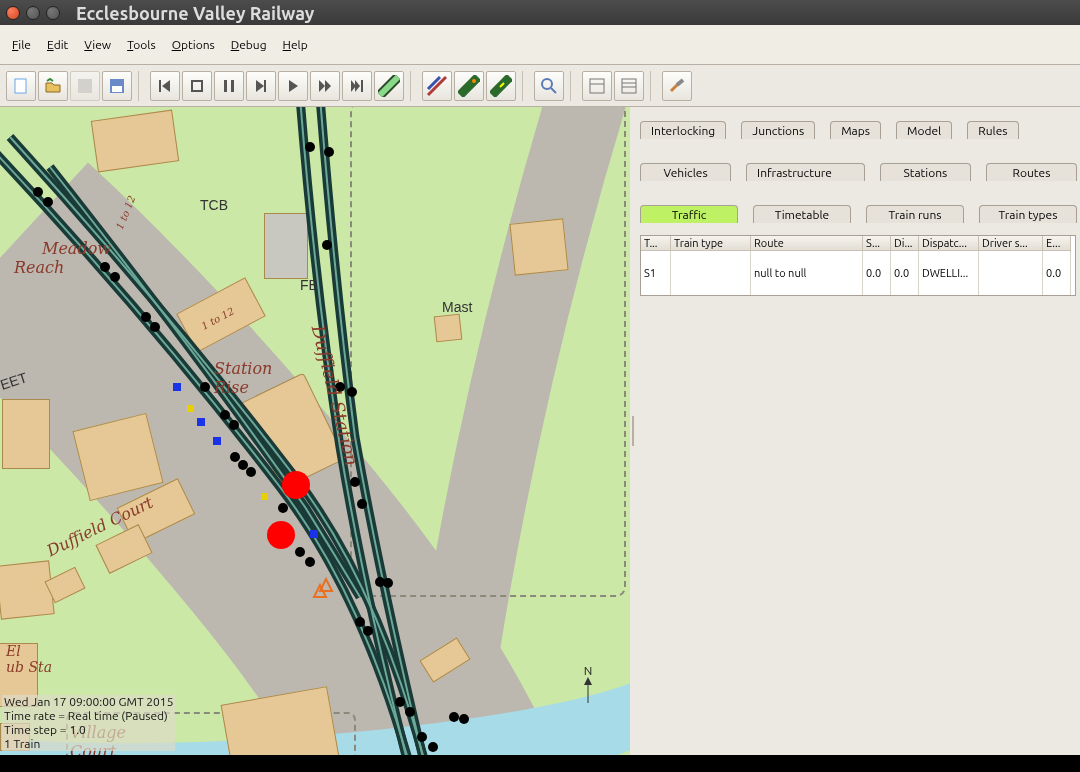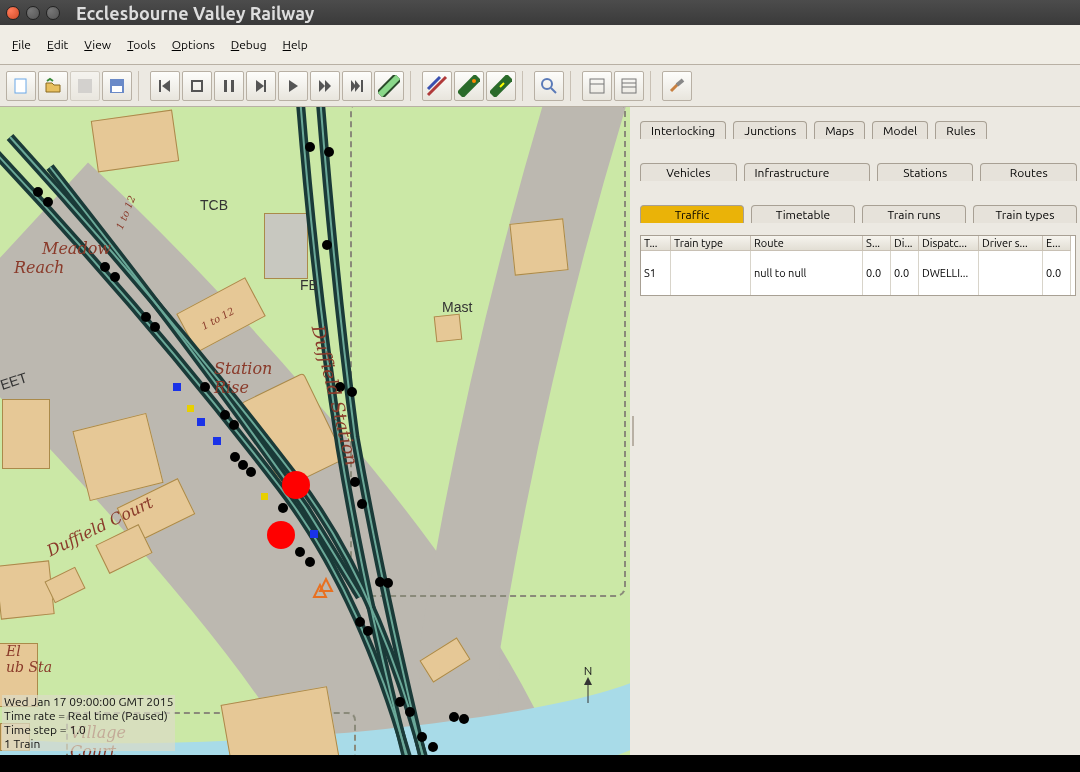--- a/index.html
+++ b/index.html
@@ -13,23 +13,23 @@
 .menu-item { padding: 2px 8px; cursor: default; }
 .menu-item u { text-decoration: underline; }
 .toolbar { height: 42px; background: #ece9e2; border-bottom: 1px solid #b8b0a4; display: flex; align-items: center; padding: 4px 6px; gap: 2px; }
 .tbtn { width: 30px; height: 30px; border: 1px solid #b8b0a4; background: linear-gradient(to bottom, #fdfdfb, #e8e5dd); border-radius: 2px; display: flex; align-items: center; justify-content: center; font-size: 14px; color: #555; }
 .tsep { width: 6px; height: 30px; border-left: 1px solid #c8c0b4; margin: 0 4px; }
 .main { height: 648px; background: #ece9e2; display: flex; }
 .map-pane { width: 630px; height: 648px; background: #cbe8a6; position: relative; overflow: hidden; }
 .side-pane { flex: 1; background: #ece9e2; padding-top: 2px; }
 .splitter { width: 6px; background: #ece9e2; cursor: ew-resize; display: flex; align-items: center; justify-content: center; }
 .splitter::before { content:""; display:block; width:2px; height:30px; background:#b8b0a4; }
-.tabrow { display: flex; padding: 12px 4px; gap: 8px; }
+.tabrow { display: flex; padding: 12px 4px; gap: 16px; }
 .tab { border: 1px solid #a8a094; border-bottom: none; border-radius: 4px 4px 0 0; background: #e6e2da; padding: 2px 10px; margin-right: -1px; font-size: 12px; }
-.tab.active { background: #eab308; }
+.tab.active { background: #bef264; }
 .table { border: 1px solid #a8a094; margin: 0 4px; background: #fff; }
 .thead, .trow { display: grid; grid-template-columns: 30px 80px 112px 28px 28px 60px 64px 28px; font-size: 11px; }
 .thead div { background: linear-gradient(to bottom,#f6f4ee,#e2ded4); border-right: 1px solid #c8c0b4; border-bottom: 1px solid #c8c0b4; padding: 1px 3px; overflow: hidden; white-space: nowrap; text-overflow: ellipsis; }
 .trow div { border-right: 1px solid #d8d4ca; padding: 16px 3px; overflow: hidden; white-space: nowrap; background:#fff; }
 .river { position: absolute; width: 900px; height: 260px; border: 80px solid #a8dbe8; border-top-color: transparent; border-right-color: transparent; border-left-color: transparent; border-radius: 50%; left: -160px; top: 450px; transform: rotate(-4deg); }
 .road-stroke { stroke: #bcb8b0; fill: none; }
 .building { position: absolute; background: #e6c896; border: 1px solid #aa8a4a; }
 .maplabel { position: absolute; font-family: "DejaVu Serif", serif; font-style: italic; color: #8a3a2a; font-size: 16px; white-space: nowrap; }
 .maplabel.black { color: #333; font-style: normal; font-family: sans-serif; font-size: 14px; }
 .dashbox { position: absolute; border: 2px dashed #8a8a7a; }

